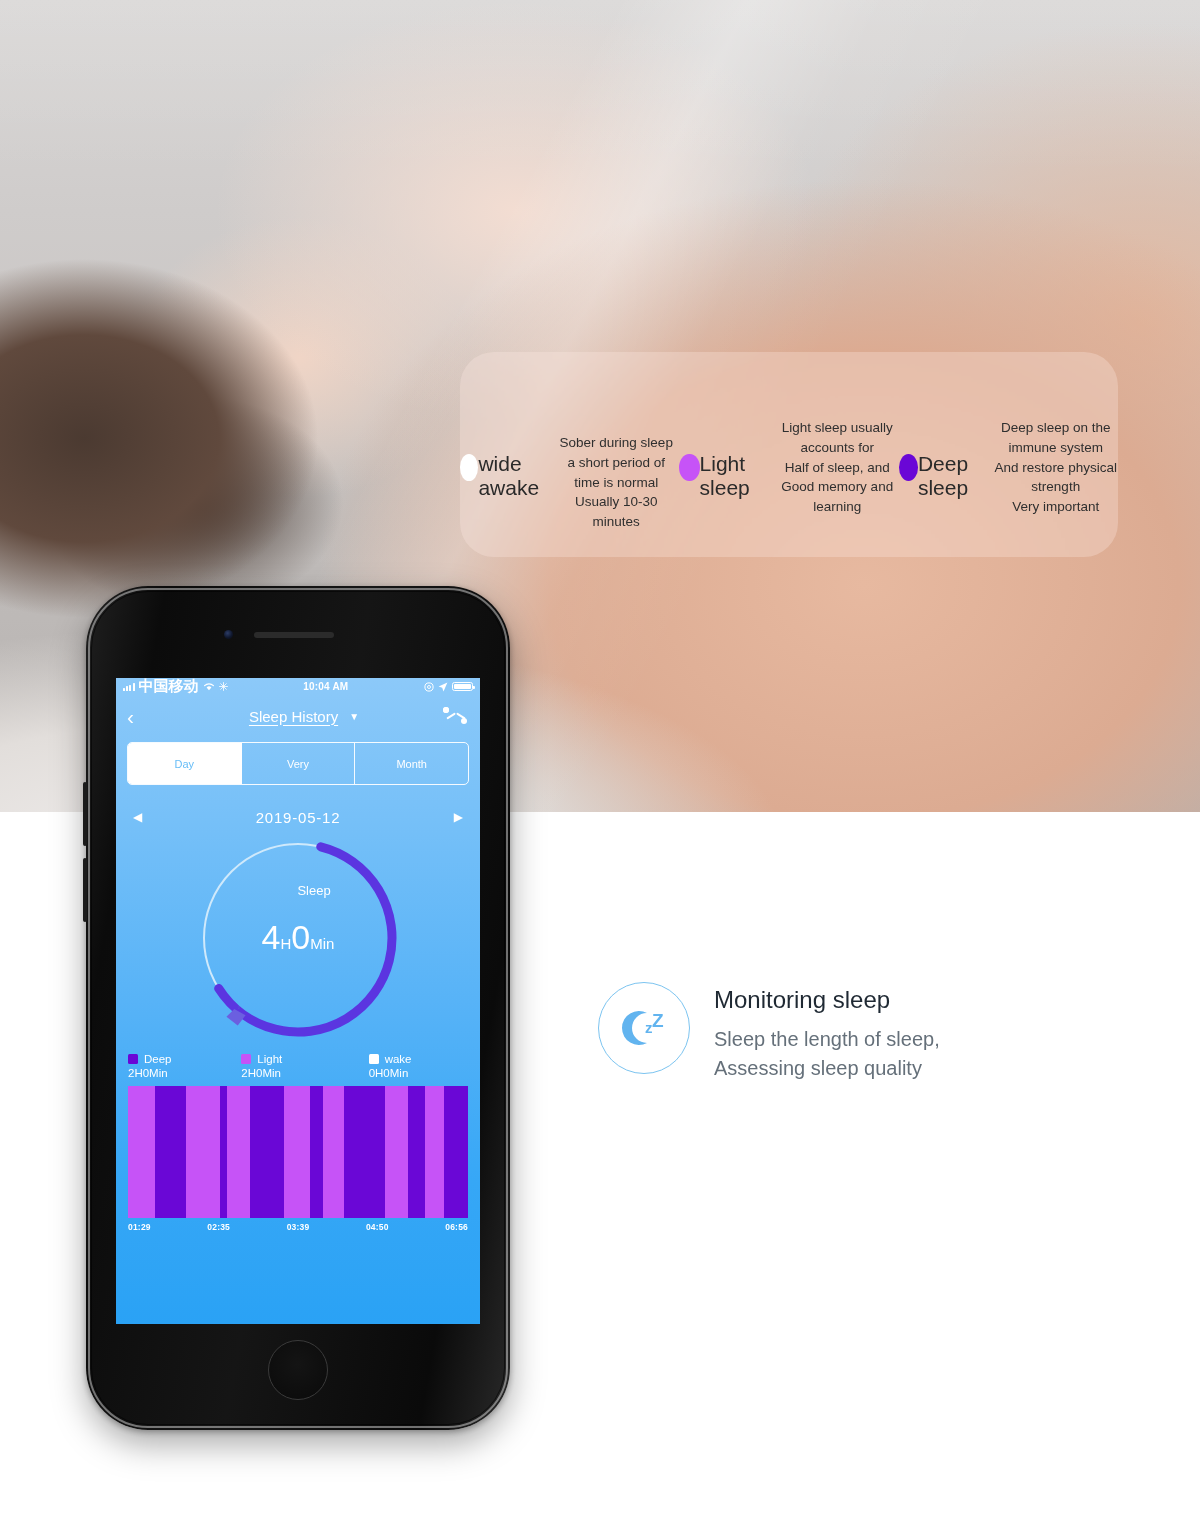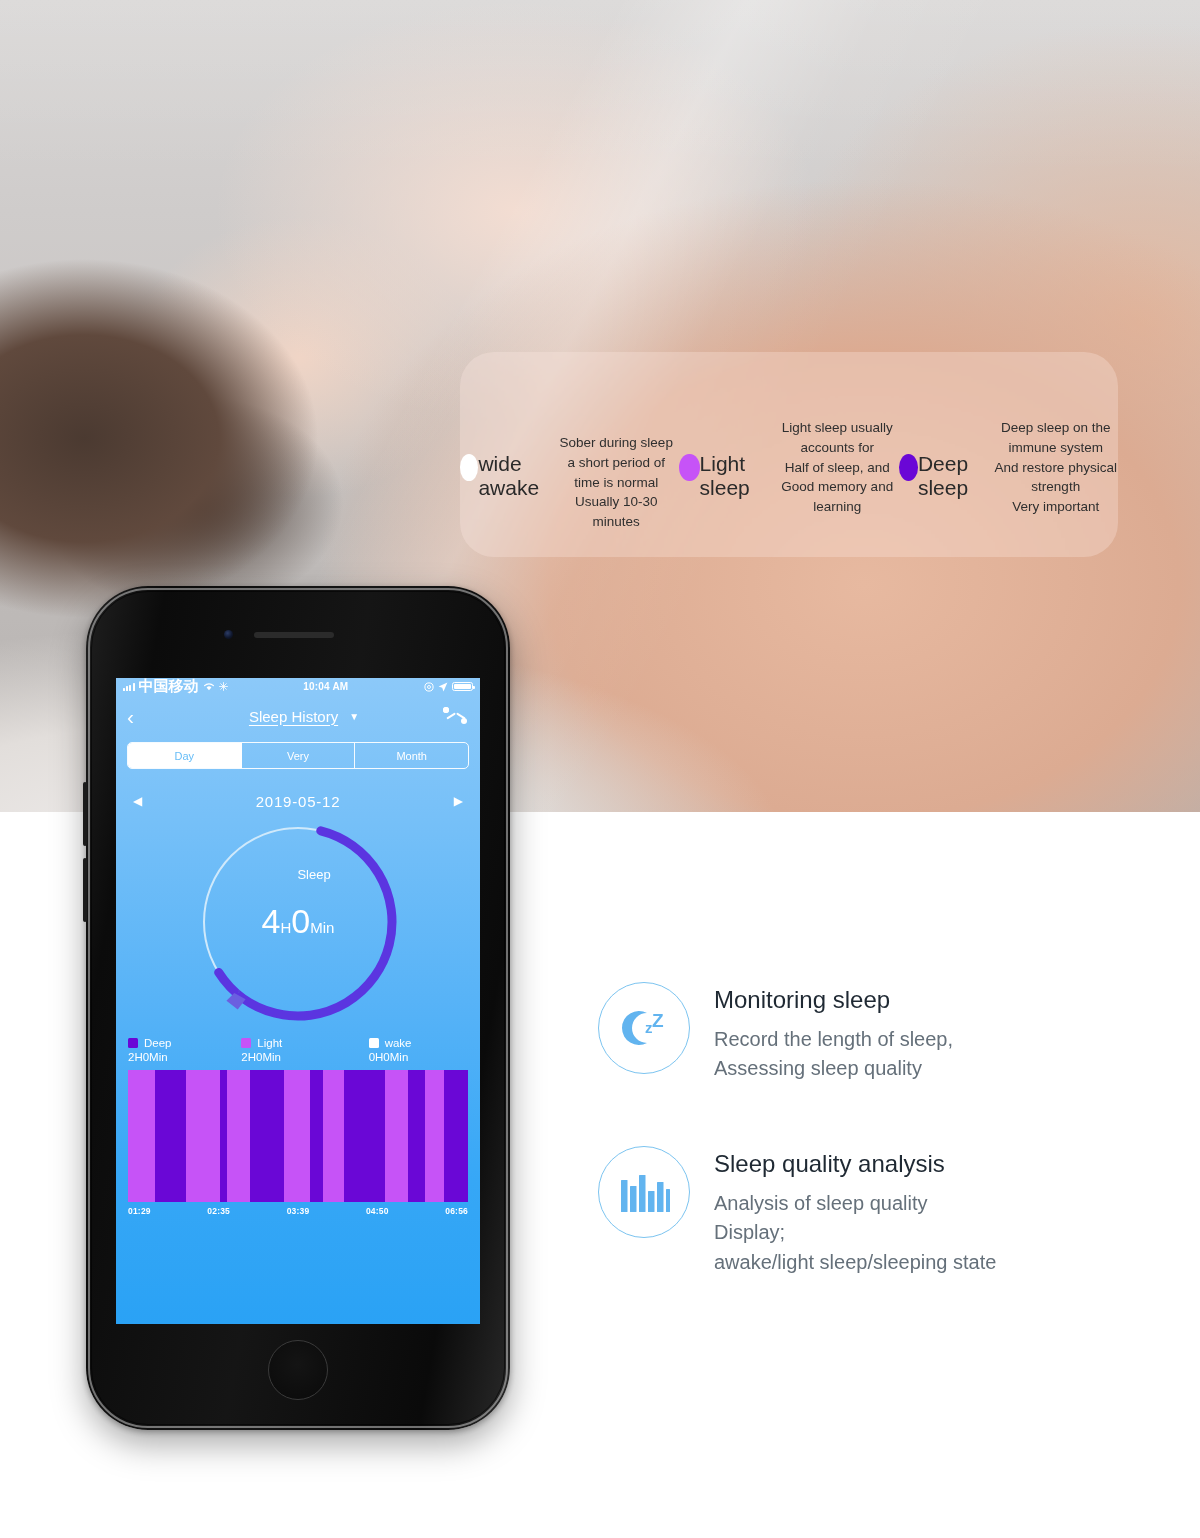--- a/index.html
+++ b/index.html
@@ -164,21 +164,21 @@
   .nav-share b:nth-child(2){ left:0px; top:11px; }
   .nav-share b:nth-child(3){ left:18px; top:11px; }
   .nav-share s {
     position:absolute; height:1.6px; background:#fff; border-radius:1px; top:7.5px;
   }
   .nav-share s:nth-of-type(1){ left:3px; width:10px; transform:rotate(-32deg); }
   .nav-share s:nth-of-type(2){ left:13px; width:10px; transform:rotate(32deg); }
 
   
   .segmented {
-    margin:5px 11px 0; height:27px; display:flex;
+    margin:5px 11px 0; height:43px; display:flex;
     border:1px solid rgba(255,255,255,0.92); border-radius:5px; overflow:hidden;
   }
   .seg {
     flex:1; display:flex; align-items:center; justify-content:center;
     font-size:11px; color:#fff;
     border-right:1px solid rgba(255,255,255,0.92);
   }
   .seg:last-child{ border-right:none; }
   .seg.active { background:#fff; color:#67bdf7; }
 
@@ -426,39 +426,19 @@
   <div class="feature" style="left:598px; top:982px; width:560px;">
     <div class="feat-icon">
       <svg width="56" height="56" viewBox="0 0 56 56">
         <path d="M31 13 A17 17 0 1 0 31 43 A14.5 14.5 0 0 1 31 13 Z" fill="#62b4ef"></path>
         <text x="29" y="33" font-size="15" font-weight="700" fill="#62b4ef" font-family="Liberation Sans, sans-serif">z</text>
         <text x="36" y="27" font-size="19" font-weight="700" fill="#62b4ef" font-family="Liberation Sans, sans-serif">Z</text>
       </svg>
     </div>
     <div class="feat-text">
       <div class="feat-title">Monitoring sleep</div>
-      <div class="feat-desc">Record the length of sleep,
+      <div class="feat-desc">Sleep the length of sleep,
 Assessing sleep quality</div>
     </div>
   </div>
 
-  <div class="feature" style="left:598px; top:1146px; width:560px;">
-    <div class="feat-icon">
-      <svg width="52" height="48" viewBox="0 0 52 48">
-        <g fill="#62b4ef">
-          <rect x="3" y="12" width="6.5" height="32" rx="0.5"></rect>
-          <rect x="12" y="18" width="6.5" height="26" rx="0.5"></rect>
-          <rect x="21" y="7" width="6.5" height="37" rx="0.5"></rect>
-          <rect x="30" y="23" width="6.5" height="21" rx="0.5"></rect>
-          <rect x="39" y="14" width="6.5" height="30" rx="0.5"></rect>
-          <rect x="48" y="21" width="4" height="23" rx="0.5"></rect>
-        </g>
-      </svg>
-    </div>
-    <div class="feat-text">
-      <div class="feat-title">Sleep quality analysis</div>
-      <div class="feat-desc">Analysis of sleep quality
-Display;
-awake/light sleep/sleeping state</div>
-    </div>
-  </div>
 
 </div>
 
 </body></html>

